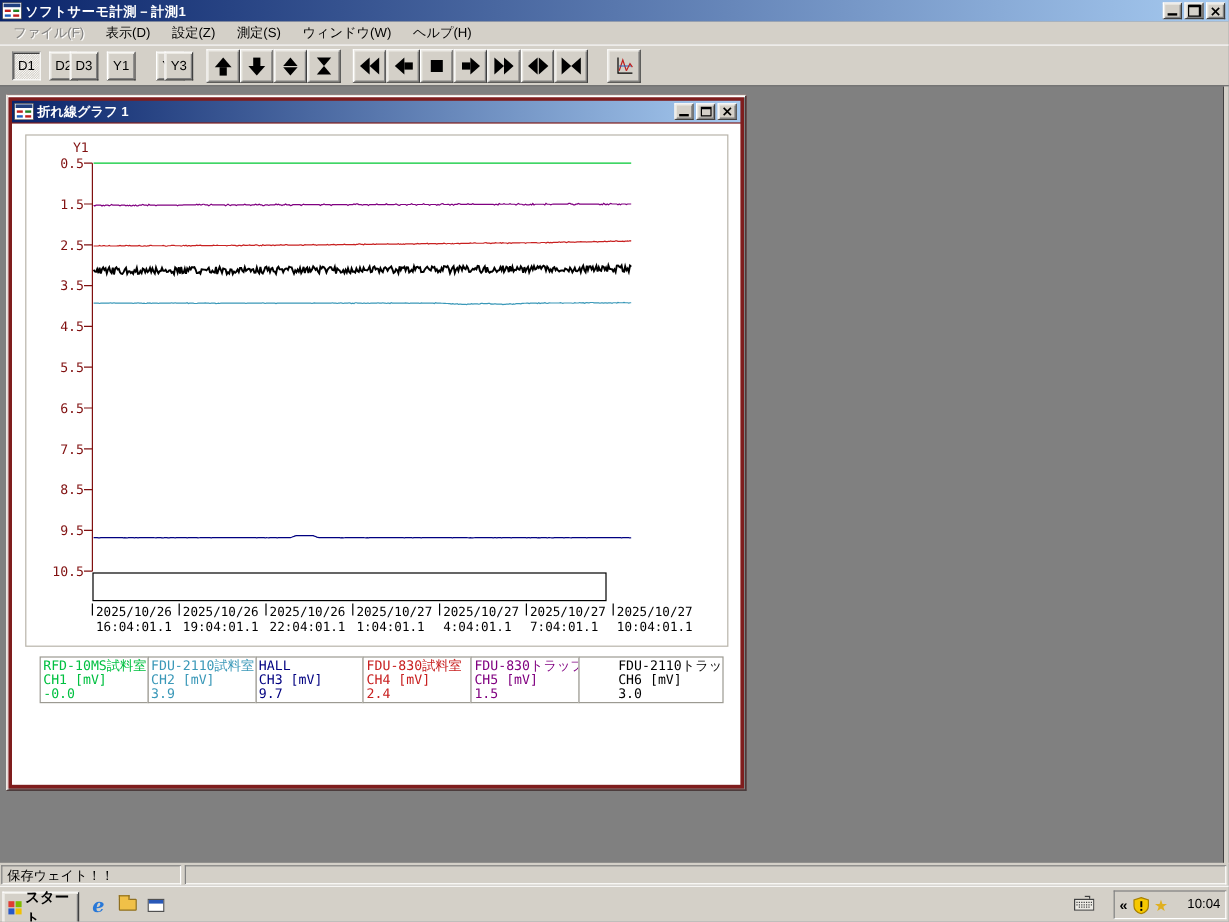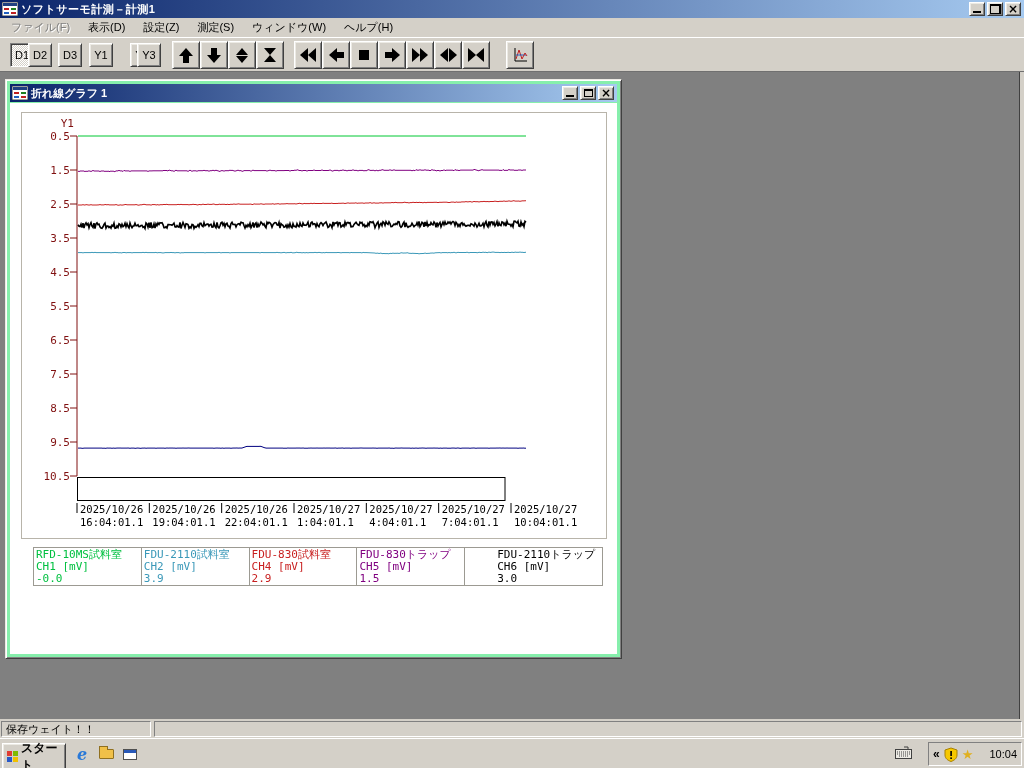--- a/index.html
+++ b/index.html
@@ -56,21 +56,21 @@
   .shaft-v { width:6px; height:7px; background:#000; }
   .shaft-h { width:7px; height:6px; background:#000; }
   .sq-stop { width:10px; height:10px; background:#000; }
   .gap1 { width:1px; height:1px; }
 
   
   .workspace { position:absolute; left:0; top:71px; width:1024px; height:648px; background:#808080; border-top:1px solid #707070; }
   .right-frame { position:absolute; right:0; top:0; width:5px; height:648px; background:#D4D0C8; border-left:1px solid #404040; }
 
   
-  .cw { position:absolute; left:5px; top:7px; width:617px; height:580px; background:#86efac;
+  .cw { position:absolute; left:5px; top:7px; width:617px; height:580px; background:#7f1d1d;
     border:1px solid; border-color:#ECEAE4 #404040 #404040 #ECEAE4; box-shadow: inset 1px 1px 0 #FFF, inset -1px -1px 0 #808080; }
   .cw-title { position:absolute; left:4px; top:4px; right:4px; height:18px;
     background:linear-gradient(to right,#0A246A,#A6CAF0); display:flex; align-items:center; padding:0 2px; gap:3px; }
   .cw-title .title-text { color:#FFF; font-weight:bold; font-size:11px; }
   .cw-client { position:absolute; left:4px; top:23px; right:4px; bottom:4px; background:#FFFFFF; overflow:hidden; }
 
   
   .chart-panel { position:absolute; left:11px; top:9px; width:586px; height:427px; border:1px solid #B8B4AA; background:#FFF; }
   .chart-panel svg { position:absolute; left:0; top:0; }
 
@@ -148,21 +148,21 @@
       <span class="menu-item disabled">ファイル(F)</span>
       <span class="menu-item">表示(D)</span>
       <span class="menu-item">設定(Z)</span>
       <span class="menu-item">測定(S)</span>
       <span class="menu-item">ウィンドウ(W)</span>
       <span class="menu-item">ヘルプ(H)</span>
     </div>
 
   <div class="toolbar">
     <span class="tb-btn sunken-btn dither" style="left:10px">D1</span>
-    <span class="tb-btn raised" style="left:28px">D2</span>
+    <span class="tb-btn raised" style="left:41px">D2</span>
     <span class="tb-btn raised" style="left:58px">D3</span>
     <span class="tb-btn raised" style="left:89px">Y1</span>
     <span class="tb-btn raised" style="left:130px">Y2</span>
     <span class="tb-btn raised" style="left:137px">Y3</span>
 
     <span class="tb-btn big raised" style="left:172px">
       <span class="col">
           <span class="tri-u"></span>
           <span class="shaft-v"></span>
         </span>
@@ -326,24 +326,29 @@
             <div class="legend-cell" style="color: rgb(0, 192, 64);">
               <div>RFD-10MS試料室</div>
               <div>CH1 [mV]</div>
               <div>-0.0</div>
             </div>
             <div class="legend-cell" style="color: rgb(58, 152, 184);">
               <div>FDU-2110試料室</div>
               <div>CH2 [mV]</div>
               <div>3.9</div>
             </div>
+            <div class="legend-cell" style="color: rgb(0, 0, 128);">
+              <div>HALL</div>
+              <div>CH3 [mV]</div>
+              <div>9.7</div>
+            </div>
             <div class="legend-cell" style="color: rgb(200, 32, 32);">
               <div>FDU-830試料室</div>
               <div>CH4 [mV]</div>
-              <div>2.9</div>
+              <div>2.4</div>
             </div>
             <div class="legend-cell" style="color: rgb(128, 0, 128);">
               <div>FDU-830トラップ</div>
               <div>CH5 [mV]</div>
               <div>1.5</div>
             </div>
             <div class="legend-cell" style="color: rgb(0, 0, 0); padding-left: 32px;">
               <div>FDU-2110トラップ</div>
               <div>CH6 [mV]</div>
               <div>3.0</div>

